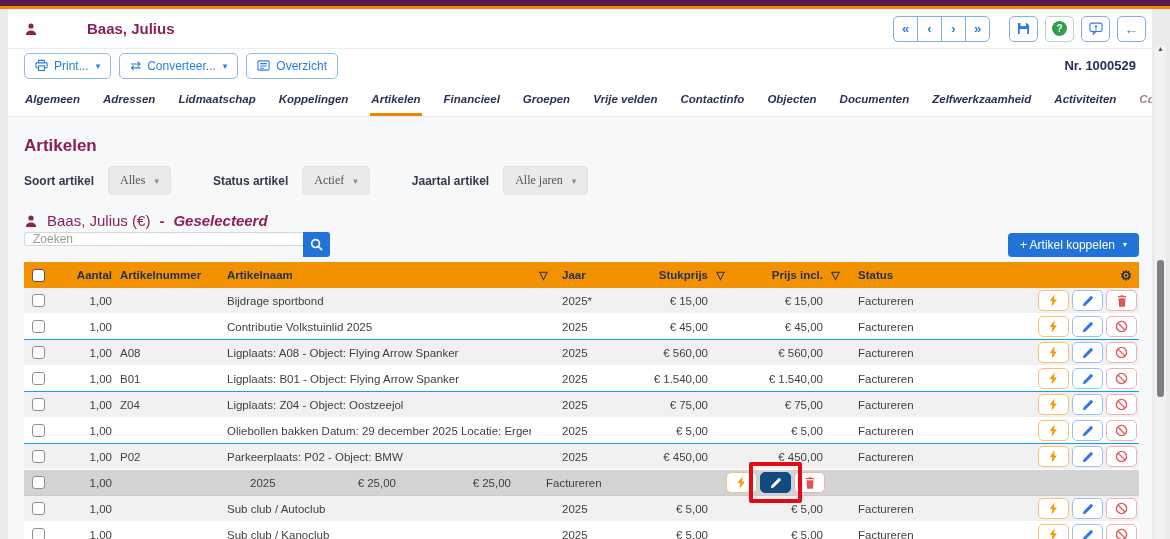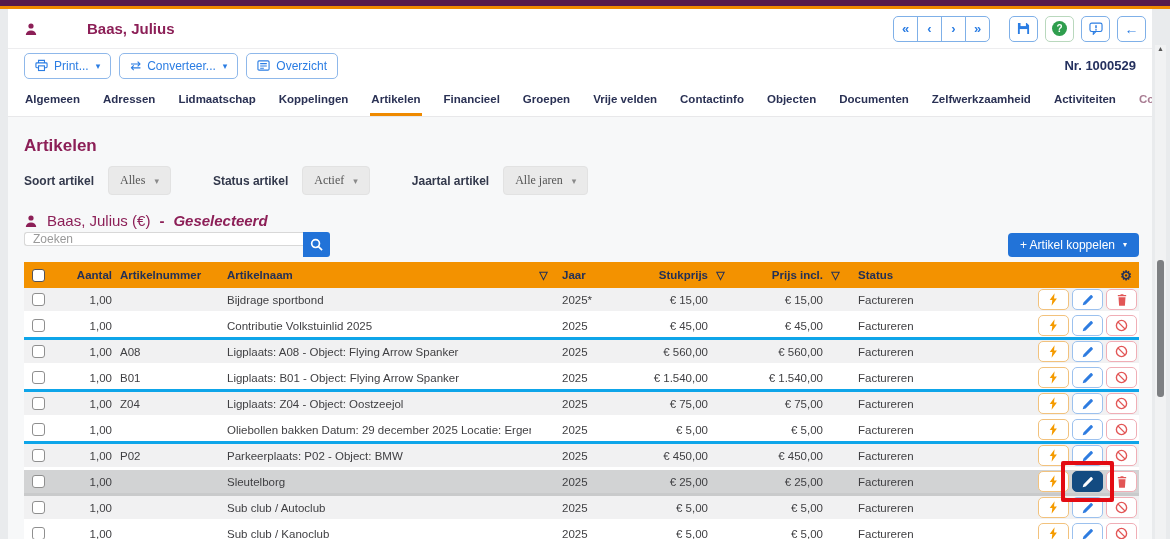--- a/index.html
+++ b/index.html
@@ -25,21 +25,21 @@
   
   .toolbar { height: 33px; display: flex; align-items: center; gap: 8px; padding: 0 16px; }
   .obtn { display: flex; align-items: center; gap: 6px; height: 26px; padding: 0 10px; border: 1px solid #8fb8ea; border-radius: 5px; background: #fff; color: #2b7de3; font-size: 12px; cursor: pointer; font-family: "Liberation Sans", sans-serif; white-space: nowrap; }
   .obtn.red { border-color: #f1aeb5; color: #e34f4f; }
   .caret { font-size: 9px; margin-left: 1px; }
   .glyph-ic { font-size: 13px; line-height: 1; }
   .spacer { flex: 1; }
   .record-number { font-size: 13px; font-weight: bold; color: #24305e; }
 
   
-  .tabbar { height: 35px; display: flex; align-items: stretch; padding: 0 8px 0 16px; border-bottom: 1px solid #e8e8ea; white-space: nowrap; overflow: hidden; }
+  .tabbar { height: 35px; display: flex; align-items: stretch; padding: 0 8px 0 16px; border-bottom: 1px solid #e8e8ea; white-space: nowrap; overflow: hidden; font-style: italic; }
   .tab { font-size: 11.5px; font-weight: bold; color: #2a3154; padding: 11px 1px 7px; margin-right: 21px; border-bottom: 3px solid transparent; cursor: pointer; }
   .tab.active { border-bottom-color: #ef8a00; }
   .tab.muted { color: #a87c92; }
 
   
   .content { flex: 1; background: #f7f8f9; padding: 0 13px 0 16px; overflow: hidden; }
   .section-title { margin-top: 19px; font-size: 17px; font-weight: bold; color: #8c1f57; }
   .filters { margin-top: 10px; display: flex; align-items: center; }
   .fgroup { display: flex; align-items: center; margin-right: 42px; }
   .flabel { font-size: 12px; font-weight: bold; color: #33394c; margin-right: 14px; }
@@ -56,21 +56,21 @@
   .search-input { width: 279px; height: 14px; border: 1px solid #d8d8d8; border-right: none; border-radius: 3px 0 0 3px; padding: 0 8px; font-size: 12px; color: #000000; font-family: "Liberation Sans", sans-serif; outline: none; background: #fff; }
   .search-input::placeholder { color: #9a9a9a; }
   .search-btn { width: 27px; height: 25px; background: #2273d8; border: none; border-radius: 0 3px 3px 0; display: flex; align-items: center; justify-content: center; cursor: pointer; }
   .link-btn { display: flex; align-items: center; gap: 7px; background: #2273d8; color: #fff; border: none; border-radius: 4px; height: 24px; padding: 0 12px; font-size: 12px; cursor: pointer; font-family: "Liberation Sans", sans-serif; }
   .link-btn .caret { font-size: 8px; }
 
   
   .table { margin-top: 5px; font-size: 11.5px; color: #3f3f42; }
   .thead, .trow { display: flex; align-items: center; height: 26px; }
   .thead { background: #f39200; color: #233056; font-weight: bold; font-size: 11.5px; }
-  .trow { background: #fff; border-bottom: 3px solid #0ea5e9; }
+  .trow { background: #fff; border-bottom: 1px solid #0ea5e9; }
   .trow.odd { background: #f1f1f2; border-bottom-color: #fff; }
   .trow.hl { background: #d2d3d4; border-bottom-color: #c9cacb; }
   .c-check { width: 30px; padding-left: 8px; display: flex; align-items: center; }
   .c-aantal { width: 58px; text-align: right; }
   .c-artnr { width: 107px; padding-left: 8px; }
   .c-naam { flex: 1; padding-left: 8px; white-space: nowrap; overflow: hidden; }
   .c-funnel { width: 25px; text-align: center; font-size: 11px; }
   .c-jaar { width: 72px; padding-left: 6px; }
   .c-stuk { width: 80px; text-align: right; }
   .c-prijs { width: 90px; text-align: right; }
@@ -564,21 +564,20 @@
                   </span>
       </button>
     </div>
   </div>
             <div class="trow hl">
     <div class="c-check">
                 <span class="cb"></span>
               </div>
     <div class="c-aantal">1,00</div>
     <div class="c-artnr"></div>
-    <div class="c-naam">Sleutelborg</div>
     <div class="c-funnel"></div>
     <div class="c-jaar">2025</div>
     <div class="c-stuk">€ 25,00</div>
     <div class="c-funnel"></div>
     <div class="c-prijs">€ 25,00</div>
     <div class="c-funnel"></div>
     <div class="c-status">Factureren</div>
     <div class="c-actions">
       <button class="abtn bolt">
         <span style="display:flex">

